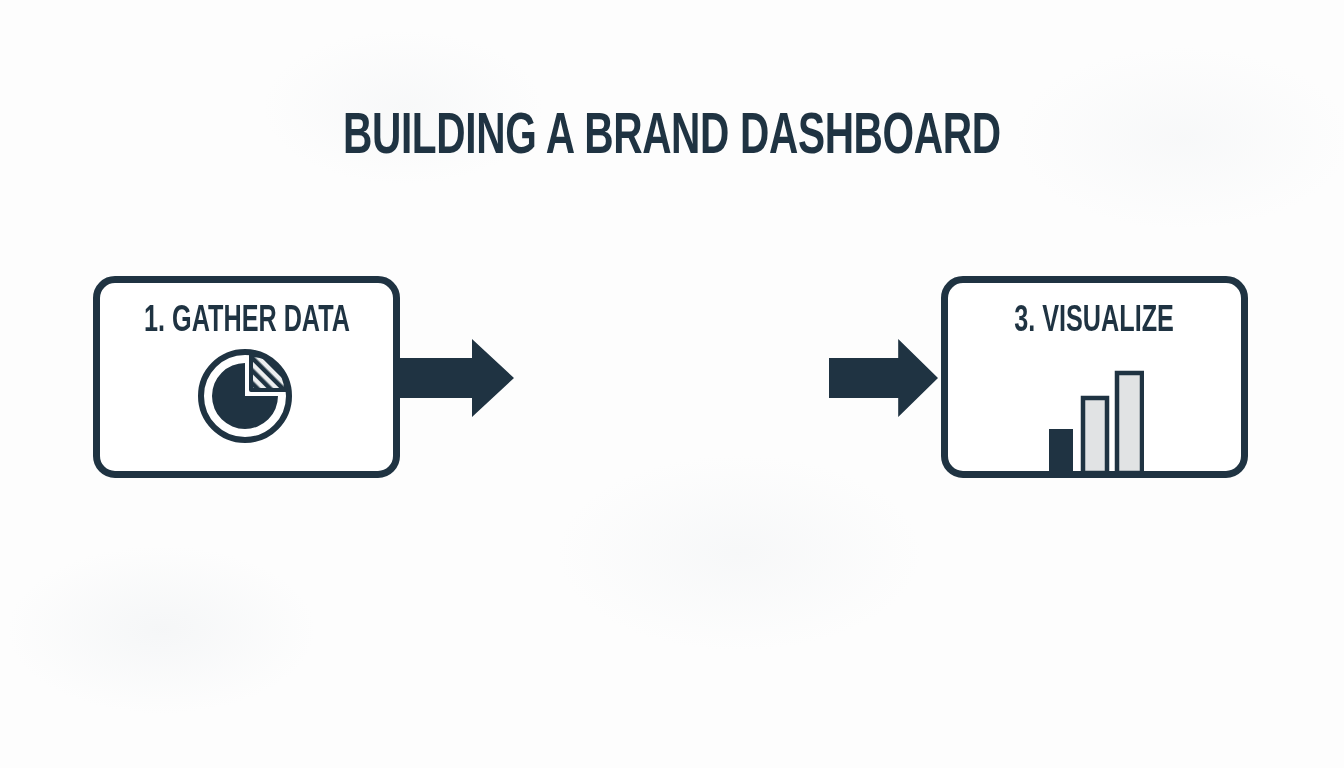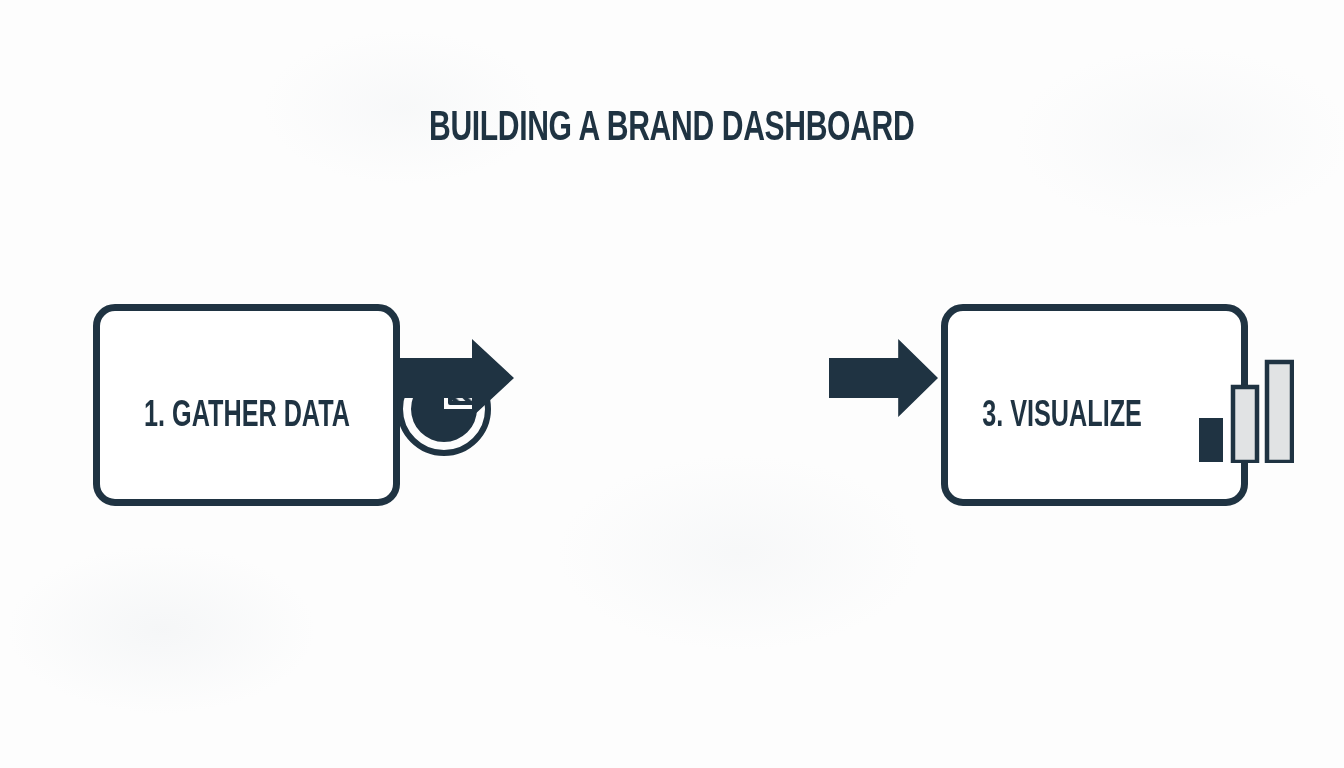--- a/index.html
+++ b/index.html
@@ -33,39 +33,38 @@
     transform-origin: center center;
     white-space: nowrap;
   }
   .page-title {
     position: absolute;
     left: 0;
     right: 0;
     top: 104px;
     margin: 0;
     text-align: center;
-    font-size: 43px;
+    font-size: 58px;
     font-weight: bold;
     line-height: 1.0;
     color: var(--ink, #1f3342);
     letter-spacing: -0.5px;
   }
   .step-box {
     position: absolute;
     top: 276px;
     width: 307px;
     height: 202px;
     box-sizing: border-box;
     border: 7px solid var(--ink, #1f3342);
     border-radius: 22px;
     background: var(--box-background, #ffffff);
     display: flex;
-    flex-direction: row;
+    flex-direction: column;
     align-items: center;
-    margin-top: 28px;
   }
   .step-box.pos-1 { left: 93px; }
   .step-box.pos-2 { left: 522px; }
   .step-box.pos-3 { left: 941px; gap: 20px; }
   .step-label {
     margin-top: 17px;
     font-size: 36px;
     font-weight: bold;
     line-height: 1.05;
     color: var(--ink, #1f3342);

